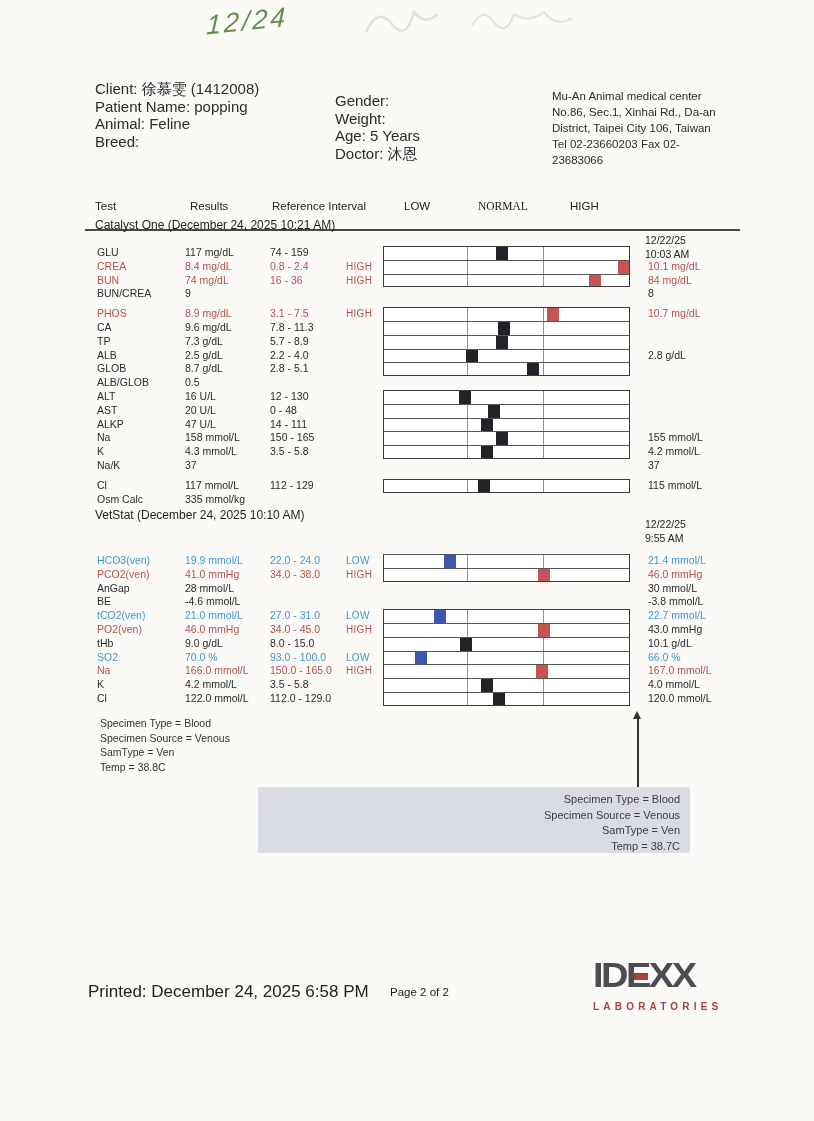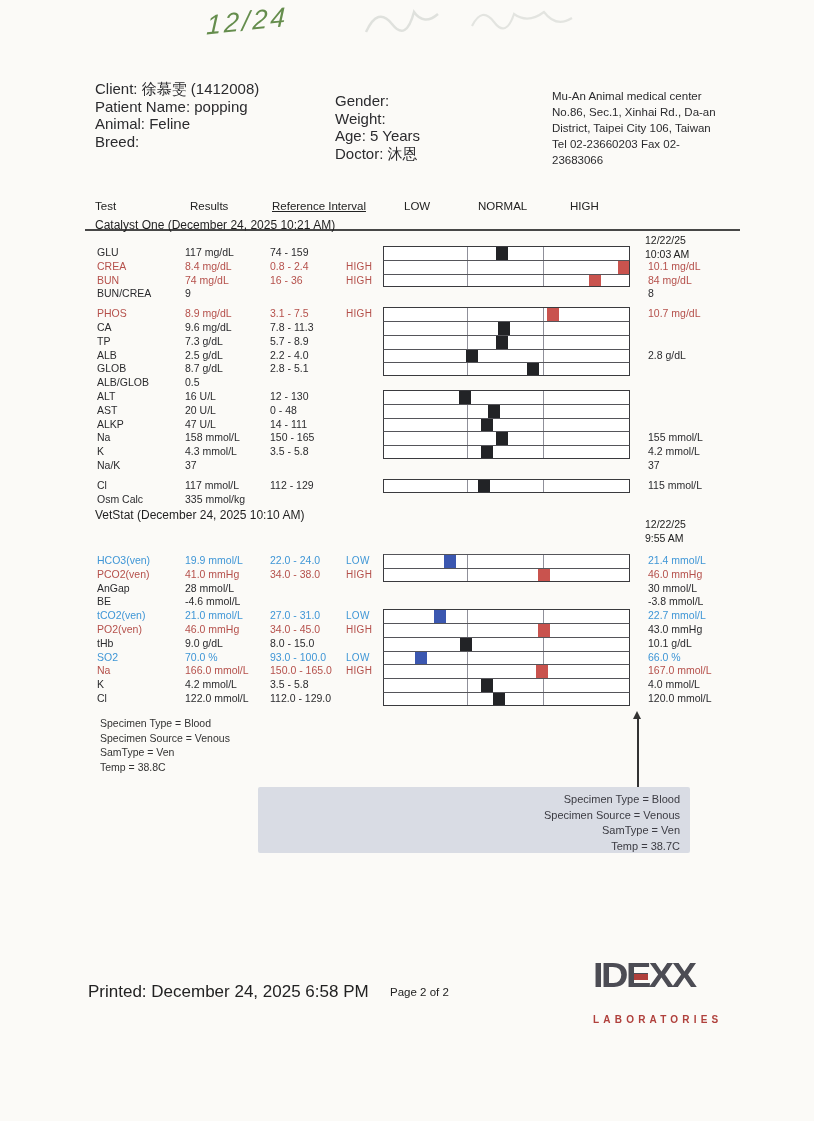--- a/index.html
+++ b/index.html
@@ -26,23 +26,23 @@
   .ghost{left:352px;top:0;opacity:.5;}
   
   .info{font-size:15px;line-height:17.5px;white-space:nowrap;}
   .info-left{left:95px;top:80px;}
   .info-mid{left:335px;top:92px;}
   .clinic{left:552px;top:88px;font-size:11.5px;line-height:16px;width:215px;white-space:nowrap;}
   
   .thead span{position:absolute;top:200px;font-size:11.5px;color:#222;}
   .h-test{left:95px;}
   .h-results{left:190px;}
-  .h-ref{left:272px;text-decoration:underline;}
+  .h-ref{left:272px;}
   .h-low{left:404px;}
-  .h-normal{left:478px;}
+  .h-normal{left:478px;font-family:Liberation Serif, serif;}
   .h-high{left:570px;}
   .head-rule{left:85px;top:229px;width:655px;height:2px;background:#474747;}
   
   .section{position:absolute;left:95px;width:719px;}
   .sec-title{font-size:12px;color:#1f1f1f;white-space:nowrap;}
   .prev-date{position:absolute;left:550px;font-size:10.5px;line-height:13.5px;color:#222;}
   .rows{}
   .row{
     display:grid;
     grid-template-columns:90px 85px 76px 37px 247px 124px;
@@ -89,21 +89,21 @@
   }
   
   .printed{left:88px;top:982px;font-size:17px;color:#222;}
   .pageno{left:390px;top:986px;font-size:11.5px;color:#222;}
   .logo{left:593px;top:958px;width:170px;}
   .logo-word{
     font-size:38px;font-weight:900;color:#4c4c54;letter-spacing:-2.5px;
     line-height:36px;transform:scaleY(.92);transform-origin:left top;
   }
   .logo-dash{position:absolute;left:41px;top:16px;width:14px;height:6px;background:#b0403c;}
-  .logo-sub{font-size:10px;font-weight:700;color:#b0403c;letter-spacing:4.2px;margin-top:20px;}
+  .logo-sub{font-size:10px;font-weight:700;color:#b0403c;letter-spacing:4.2px;margin-top:7px;}
 </style>
 </head>
 <body>
 
 <div class="abs handwriting">12/24</div>
 
 <svg class="abs ghost" width="240" height="44">
   <path d="M14,32 q12,-26 26,-8 t22,-12 q10,14 24,2" fill="none" stroke="#c5c9c4" stroke-width="2.5"></path>
   <path d="M120,26 q10,-20 22,-4 t20,-8 q14,10 30,-2 q12,16 28,6" fill="none" stroke="#ccd0cb" stroke-width="2.2"></path>
 </svg>

